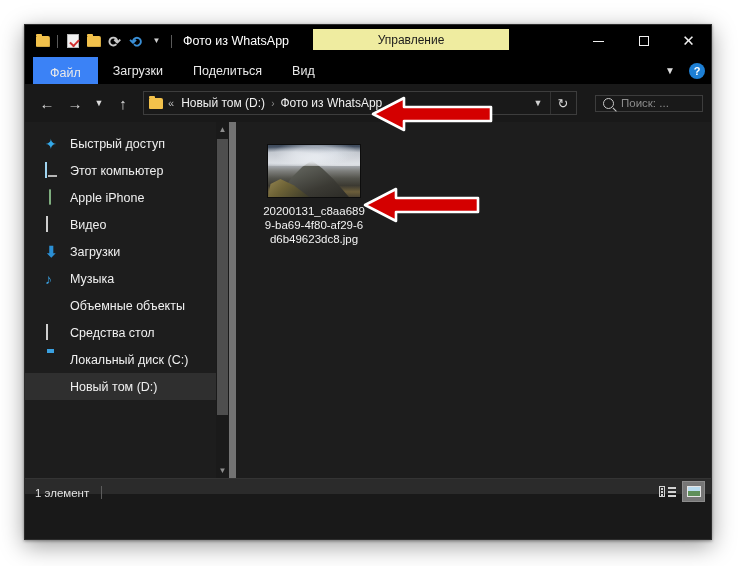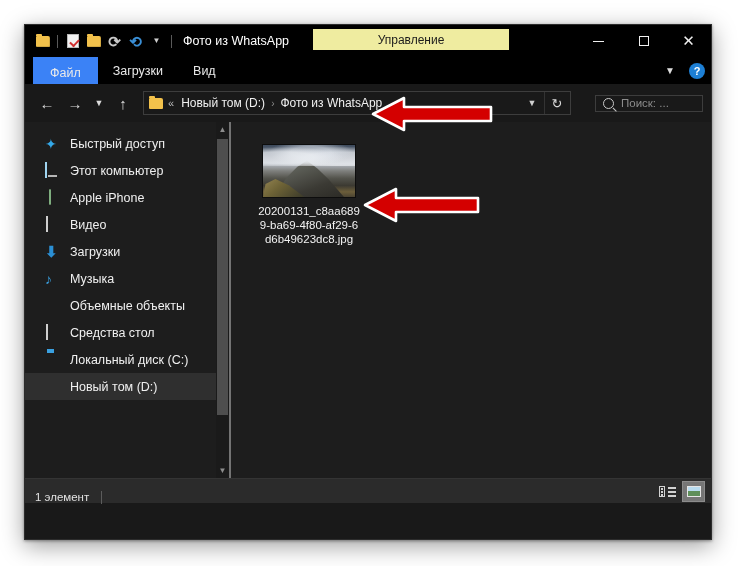--- a/index.html
+++ b/index.html
@@ -229,21 +229,21 @@
   #address-refresh {
     position: absolute; right: 1px; top: 0;
     width: 24px; height: 22px;
     display: flex; align-items: center; justify-content: center;
     font-size: 13px; color: #d8d8d8;
     border-left: 1px solid #333;
   }
   #search-box {
     width: 108px;
     height: 17px;
-    margin-left: 24px;
+    margin-left: 18px;
     border: 1px solid #3d3d3d;
     background: #191919;
     display: flex;
     align-items: center;
     padding-left: 7px;
     box-sizing: border-box;
     flex: 0 0 auto;
   }
   #search-placeholder {
     font-size: 11.5px;
@@ -385,21 +385,21 @@
     background: #4e4e4e;
   }
 
   
   #content-pane {
     flex: 1 1 auto;
     background: #1d1d1d;
     position: relative;
     padding: 22px 0 0 24px;
     box-sizing: border-box;
-    border-left: 2px solid #737373;
+    border-left: 7px solid #737373;
   }
   #file-item {
     width: 108px;
     display: flex;
     flex-direction: column;
     align-items: center;
   }
   #file-thumb {
     width: 94px;
     height: 54px;
@@ -442,21 +442,21 @@
     width: 104px;
     font-size: 11.5px;
     line-height: 14px;
     color: #f2f2f2;
     text-align: center;
     word-break: break-all;
   }
 
   
   #statusbar {
-    height: 25px;
+    height: 16px;
     background: #2b2b2b;
     border-top: 1px solid #343434;
     display: flex;
     align-items: center;
     padding: 12px 6px 0 10px;
     box-sizing: border-box;
     position: relative;
   }
   #status-count {
     font-size: 11.5px;
@@ -552,20 +552,21 @@
       </div>
       <div class="cap-btn" id="btn-close">
         <span class="cap-x">✕</span>
       </div>
     </div>
   </div>
 
   <div id="ribbon-tabs">
     <div class="rtab" id="tab-file">Файл</div>
     <div class="rtab">Загрузки</div>
+    <div class="rtab">Поделиться</div>
     <div class="rtab">Вид</div>
 
     <div id="contextual-tab-sub">Средства работы с рисунками</div>
 
     <div class="ribbon-right">
       <div id="ribbon-expand">▼</div>
       <div id="help-icon">?</div>
     </div>
   </div>
 

